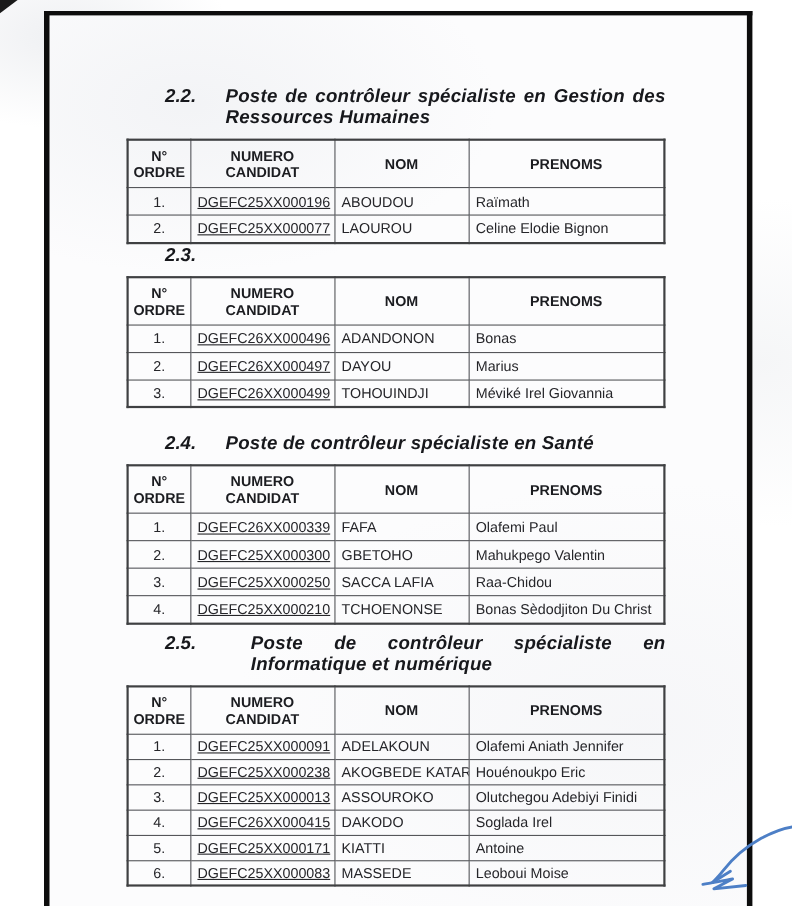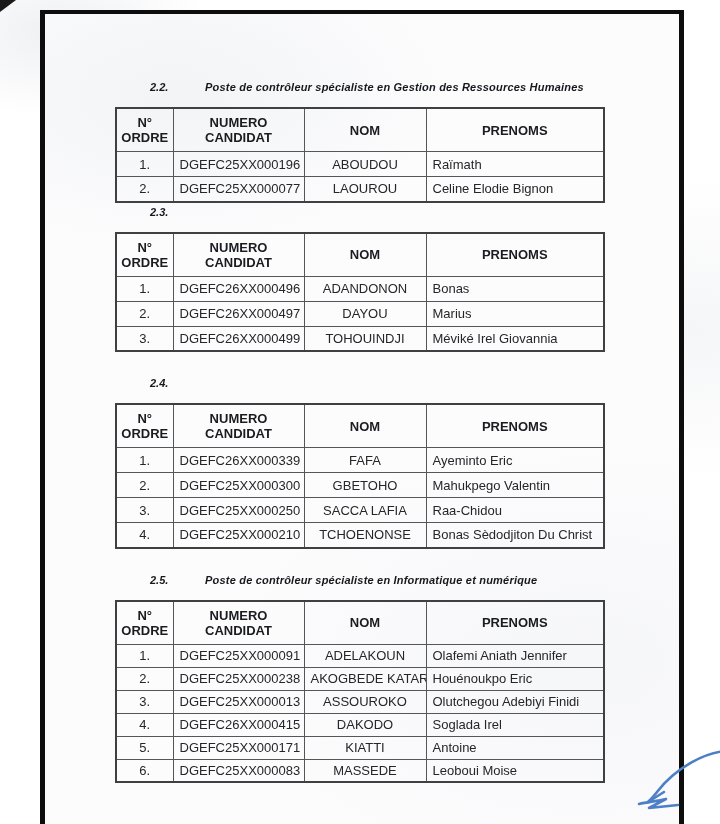--- a/index.html
+++ b/index.html
@@ -39,31 +39,31 @@
   }
   .content {
     position: absolute;
     left: 70px; top: 0;
     width: 490px;
   }
   .section-heading {
     display: flex;
     margin-left: 35px;
     color: #17181c;
-    font-size: 11px;
+    font-size: 17px;
     font-weight: bold;
     font-style: italic;
     line-height: 19px;
   }
   .section-number { width: 55px; flex: none; }
   .section-title  { width: 400px; text-align: justify; letter-spacing: 0.2px; }
   .heading-22 { margin-top: 64px; }
   .heading-23 { }
   .heading-24 { margin-top: 22px; }
-  .heading-25 { margin-top: 22px; }
+  .heading-25 { margin-top: 7px; gap: 23px; }
 
   table.cand-table {
     margin-top: 10px;
     width: 488px;
     border-collapse: collapse;
     table-layout: fixed;
     font-size: 13px;
     color: #26262a;
     border: 2px solid #3f4042;
   }
@@ -81,22 +81,22 @@
   }
   table.cand-table td {
     height: 25px;
     padding: 2px 6px;
     white-space: nowrap;
     overflow: hidden;
     vertical-align: middle;
   }
   table.compact-rows td { height: 23px; }
   td.c-ordre  { text-align: center; }
-  td.c-num    { text-align: right; padding-left: 9px; }
-  td.c-nom    { text-align: center; padding-left: 7px; }
+  td.c-num    { text-align: right; padding-left: 9px; text-decoration: underline; }
+  td.c-nom    { text-align: left; padding-left: 7px; }
   td.c-pre    { text-align: left; padding-left: 9px; }
   col.w-ordre { width: 57px; }
   col.w-num   { width: 131px; }
   col.w-nom   { width: 122px; }
   col.w-pre   { width: 178px; }
 
   .pen-mark {
     position: absolute;
     left: 586px; top: 731px;
     width: 104px; height: 74px;
@@ -181,20 +181,21 @@
           <td class="c-ordre">3.</td>
           <td class="c-num">DGEFC26XX000499</td>
           <td class="c-nom">TOHOUINDJI</td>
           <td class="c-pre">Méviké Irel Giovannia</td>
         </tr>
       </tbody>
     </table>
 
     <div class="section-heading heading-24">
       <div class="section-number">2.4.</div>
+      <div class="section-title">Poste de contrôleur spécialiste en Santé</div>
     </div>
     <table class="cand-table">
       <colgroup>
           <col class="w-ordre">
           <col class="w-num">
           <col class="w-nom">
           <col class="w-pre">
         </colgroup>
       <thead>
         <tr>
@@ -202,21 +203,21 @@
           <th>NUMERO CANDIDAT</th>
           <th>NOM</th>
           <th>PRENOMS</th>
         </tr>
       </thead>
       <tbody>
         <tr>
           <td class="c-ordre">1.</td>
           <td class="c-num">DGEFC26XX000339</td>
           <td class="c-nom">FAFA</td>
-          <td class="c-pre">Ayeminto Eric</td>
+          <td class="c-pre">Olafemi Paul</td>
         </tr>
         <tr>
           <td class="c-ordre">2.</td>
           <td class="c-num">DGEFC25XX000300</td>
           <td class="c-nom">GBETOHO</td>
           <td class="c-pre">Mahukpego Valentin</td>
         </tr>
         <tr>
           <td class="c-ordre">3.</td>
           <td class="c-num">DGEFC25XX000250</td>

